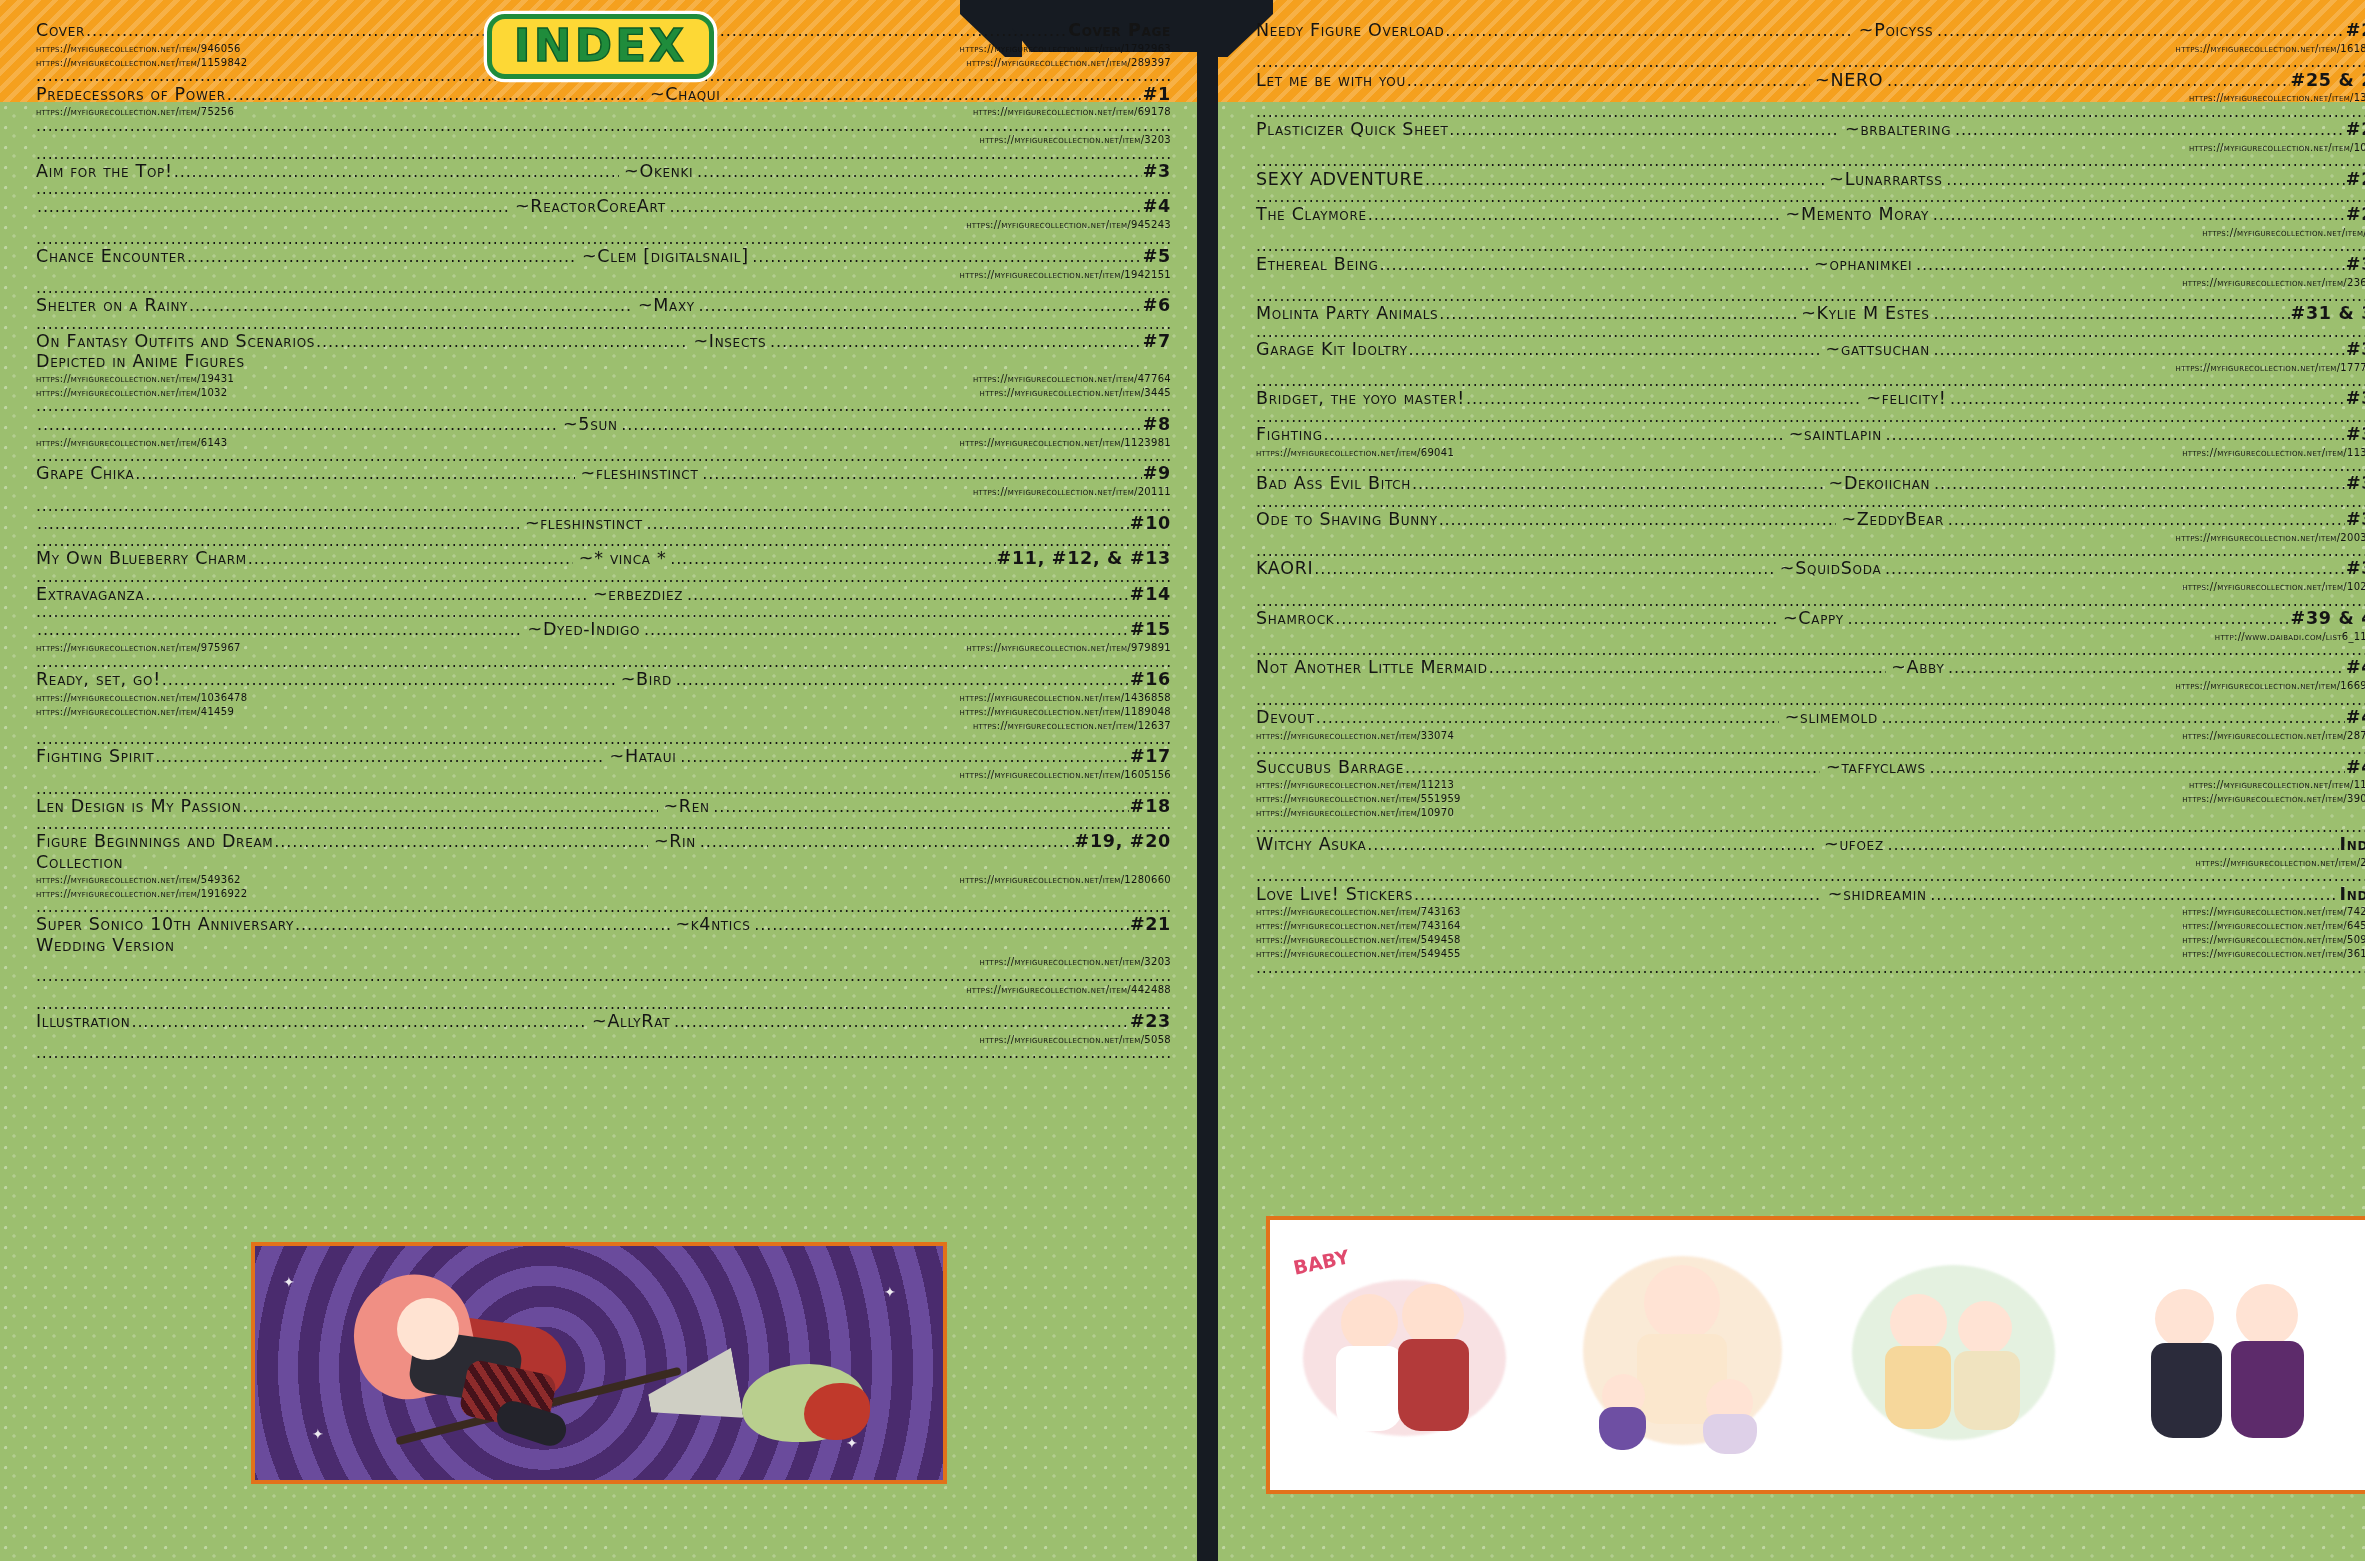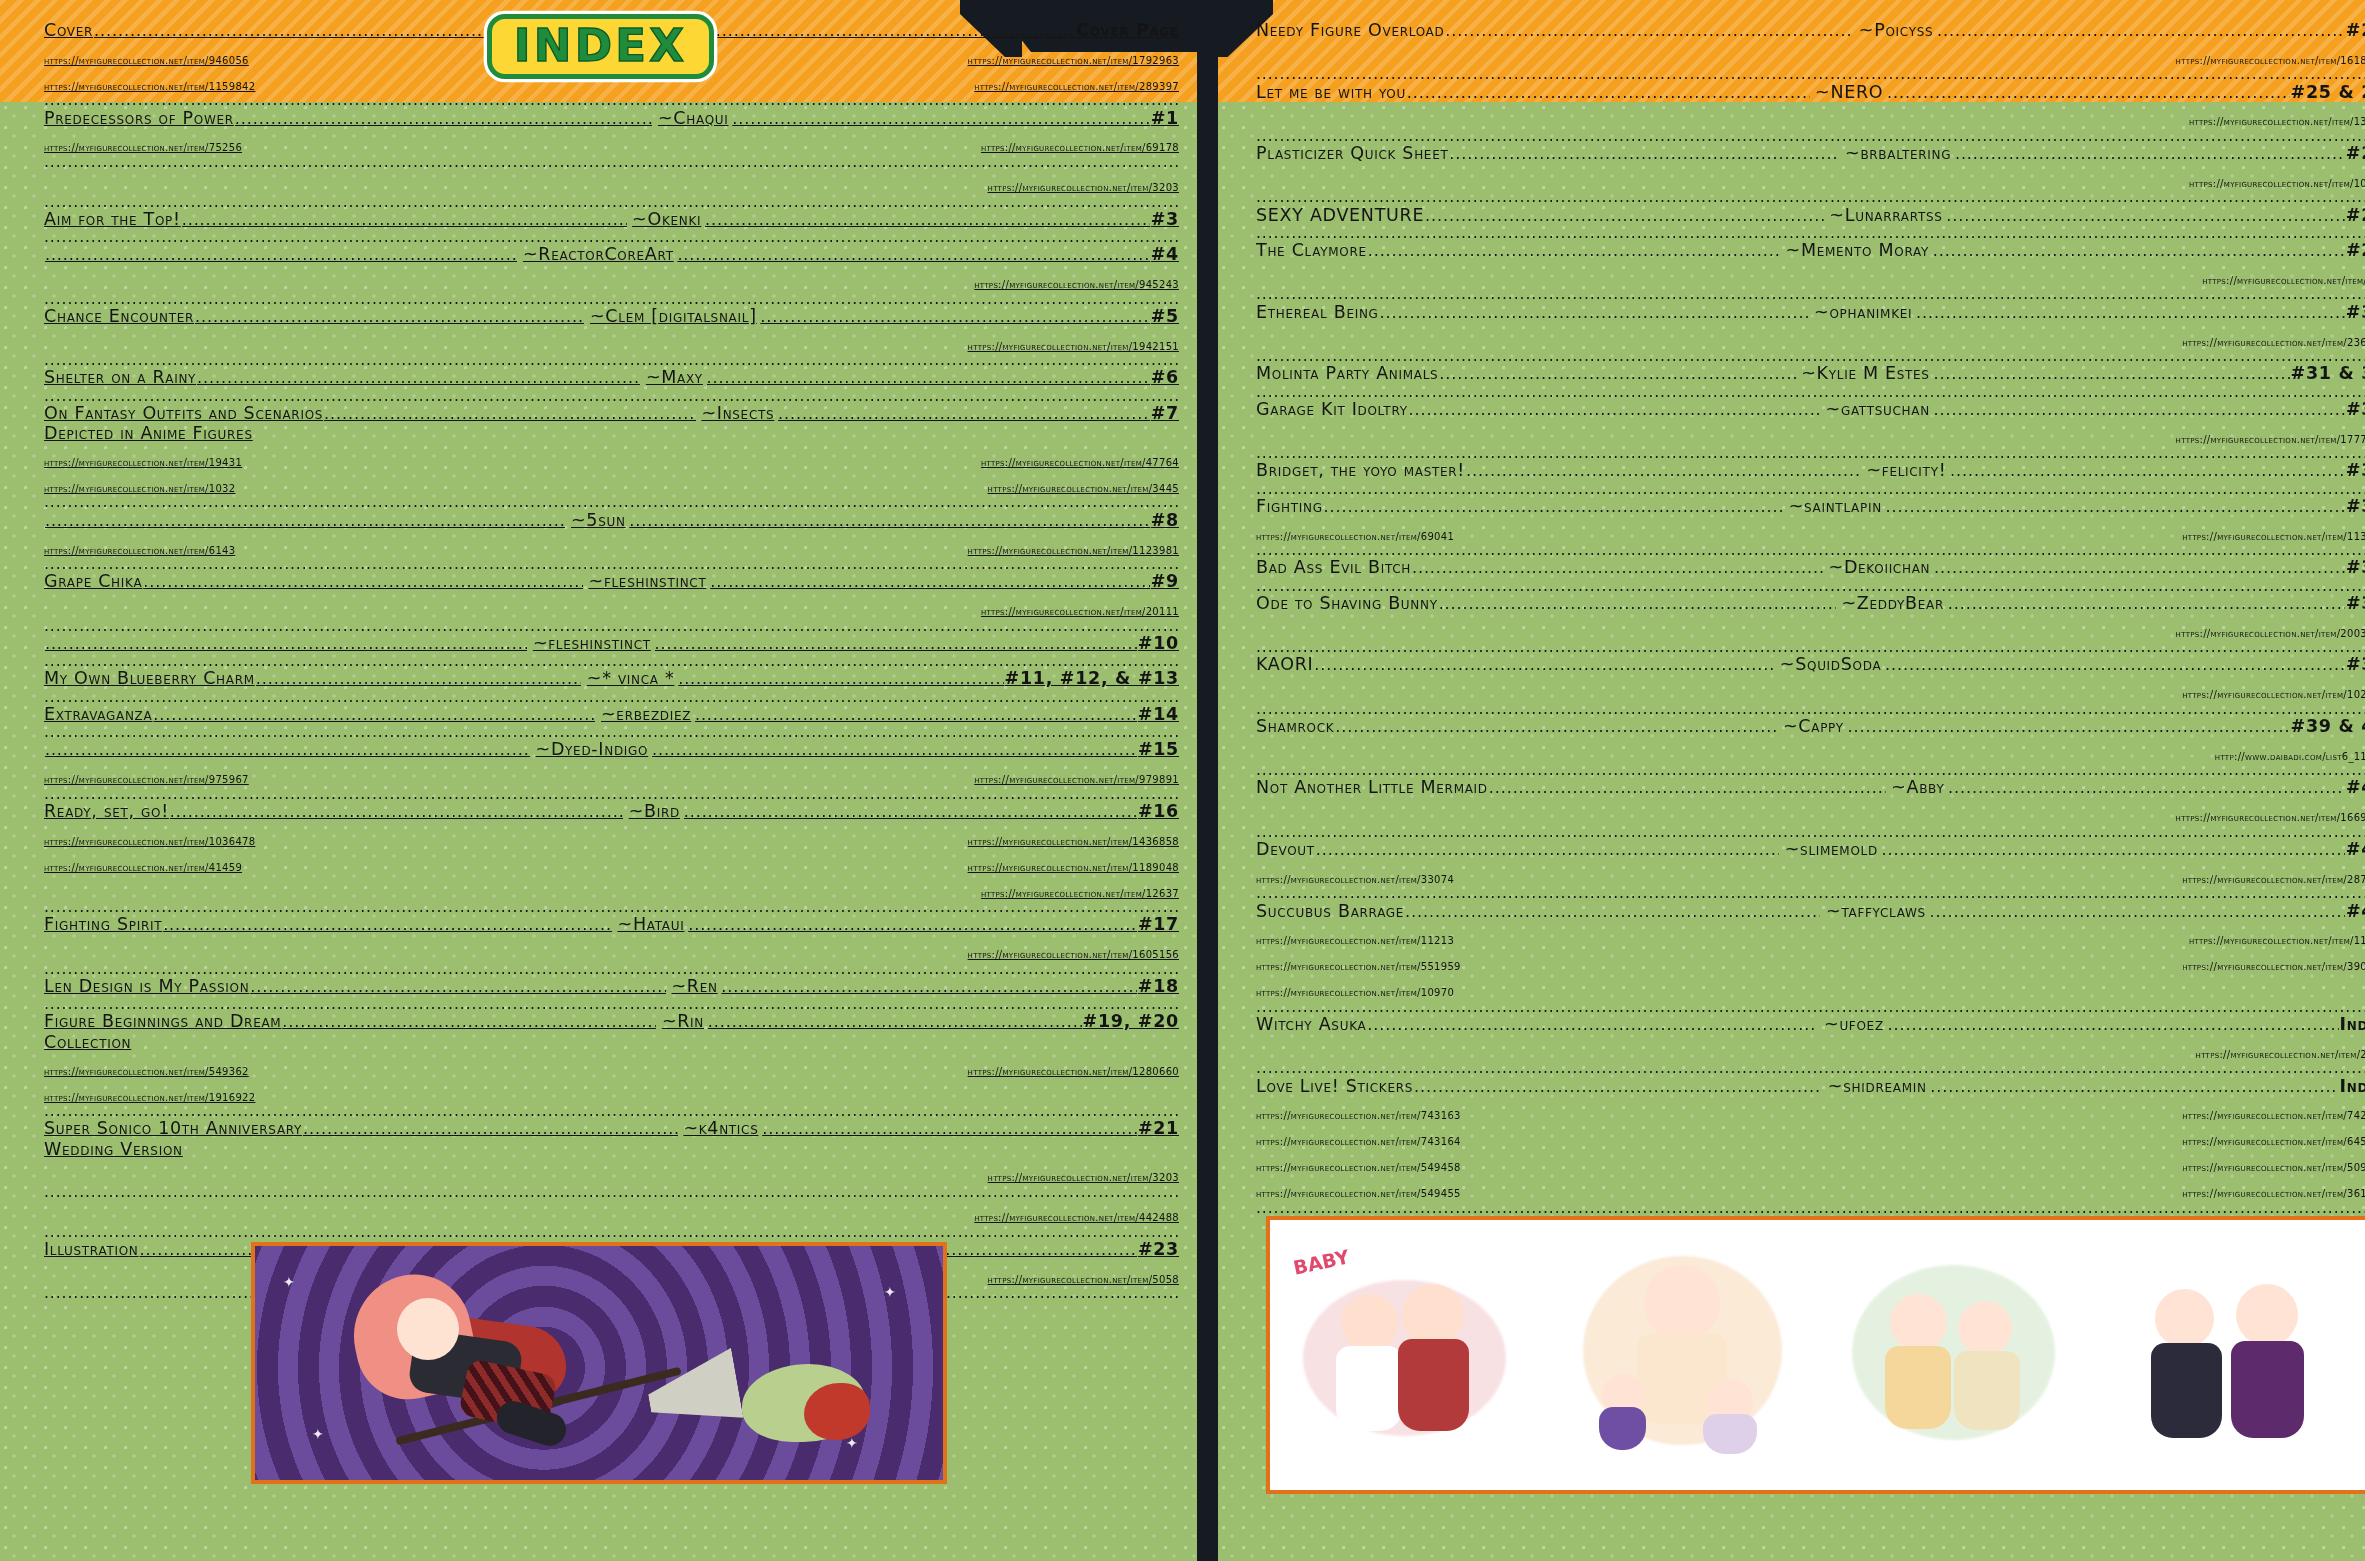--- a/index.html
+++ b/index.html
@@ -96,21 +96,21 @@
     width: 21px; height: 1561px;
     background: #161b22;
   }
   
   .list {
     position: absolute;
     top: 20px;
     font-family: "DejaVu Sans", sans-serif;
     color: #141414;
   }
-  .list-left  { left: 44px;  width: 1135px; text-decoration: underline; }
+  .list-left  { left: 36px;  width: 1135px; }
   .list-right { left: 1256px; width: 1131px; }
 
   .entry { margin-bottom: 1.9px; }
 
   .row {
     display: flex;
     align-items: baseline;
     white-space: nowrap;
     font-size: 17.5px;
     font-variant: small-caps;
@@ -135,21 +135,21 @@
   .links {
     display: flex;
     justify-content: space-between;
     font-size: 10px;
     letter-spacing: 0.3px;
     font-variant: small-caps;
     color: #111;
     line-height: 1.35;
     margin-top: 0.5px;
   }
-  .links .l, .links .r { white-space: nowrap; margin-top: 12px; }
+  .links .l, .links .r { white-space: nowrap; }
   .links.single { justify-content: flex-end; }
   .links.single-left { justify-content: flex-start; }
 
   .dotline {
     font-size: 15.6px;
     letter-spacing: 0.9px;
     line-height: 0.9;
     color: #141414;
     overflow: hidden;
     white-space: nowrap;

